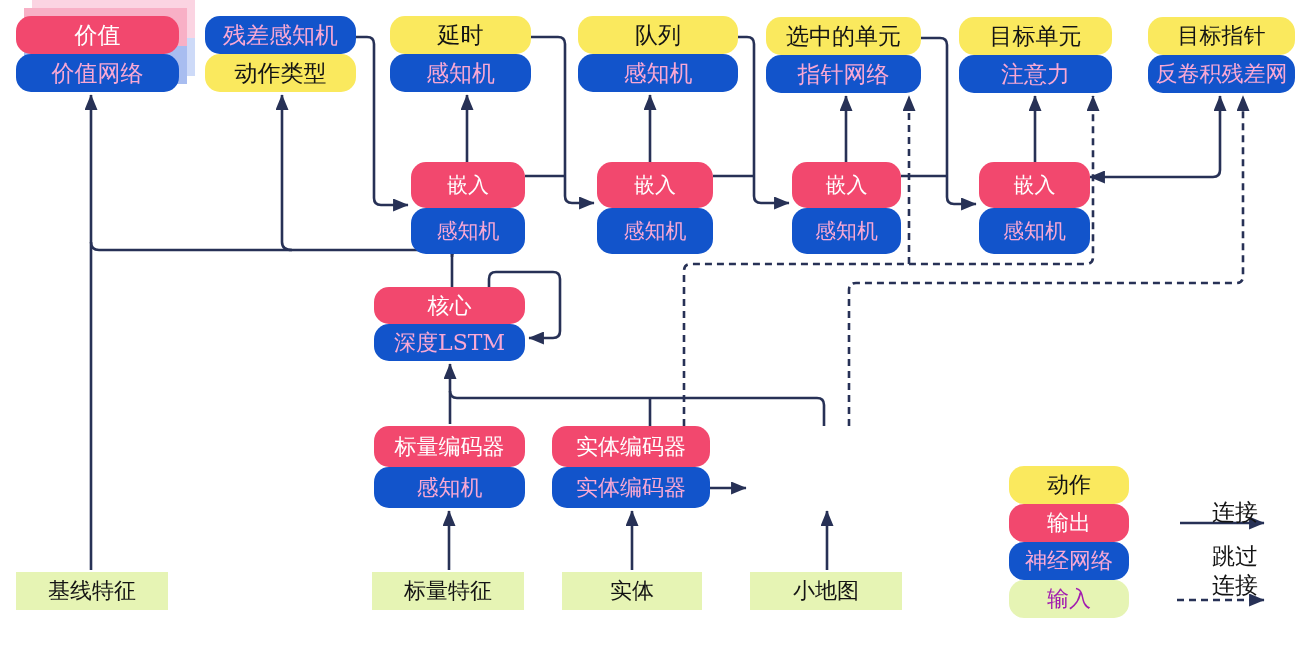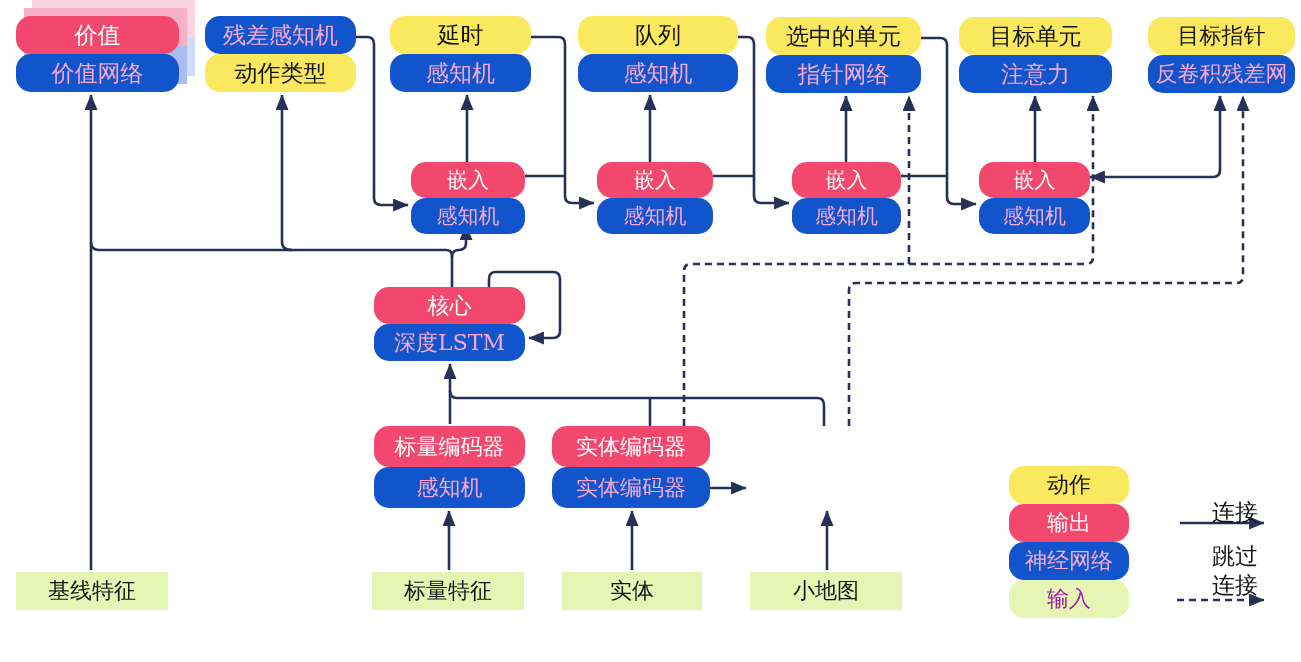--- a/index.html
+++ b/index.html
@@ -8,21 +8,21 @@
     font-family:"DejaVu Serif","Liberation Serif",serif;
   }
   #wires{position:absolute;left:0;top:0;width:1301px;height:662px;}
   .node{position:absolute;display:flex;flex-direction:column;}
   .part{display:flex;align-items:center;justify-content:center;white-space:nowrap;border-radius:15px;}
   .part.action {background:#fae95e;color:#141414;}
   .part.output {background:#f2486e;color:#ffffff;}
   .part.network{background:#1254cb;color:#f9a8d4;}
   .part.input  {background:#e6f4b4;color:#a21caf;}
   .h38>.part{height:38px;font-size:23px;}
-  .h30>.part{height:36px;font-size:21px;}
+  .h30>.part{height:46px;font-size:21px;}
   .h37>.part{height:37px;font-size:22px;}
   .h41>.part{height:41px;font-size:22px;}
   .fs22>.part{font-size:22px;}
   .inputbox{position:absolute;height:38px;display:flex;align-items:center;justify-content:center;
     background:#e6f4b4;color:#141414;font-size:22px;white-space:nowrap;}
   .shadowcard{position:absolute;display:flex;flex-direction:column;}
   .shadowcard>div{height:38px;}
   .lbl{position:absolute;color:#141414;font-size:23px;white-space:nowrap;text-align:right;}
   svg path{fill:none;stroke:#273156;stroke-width:2.6;}
   svg path.dash{stroke-dasharray:7 5;}

